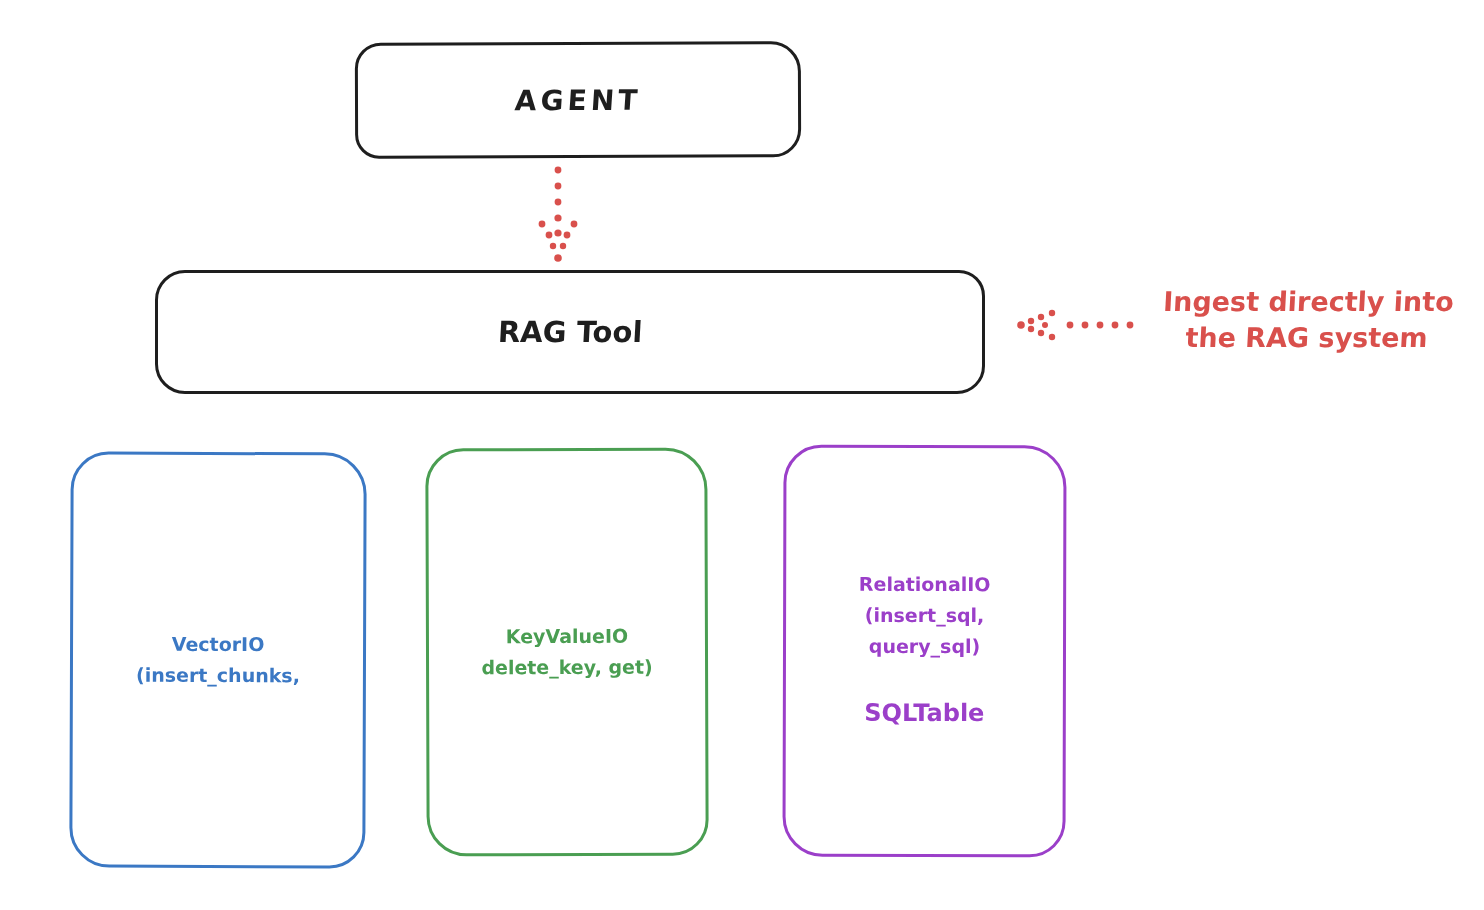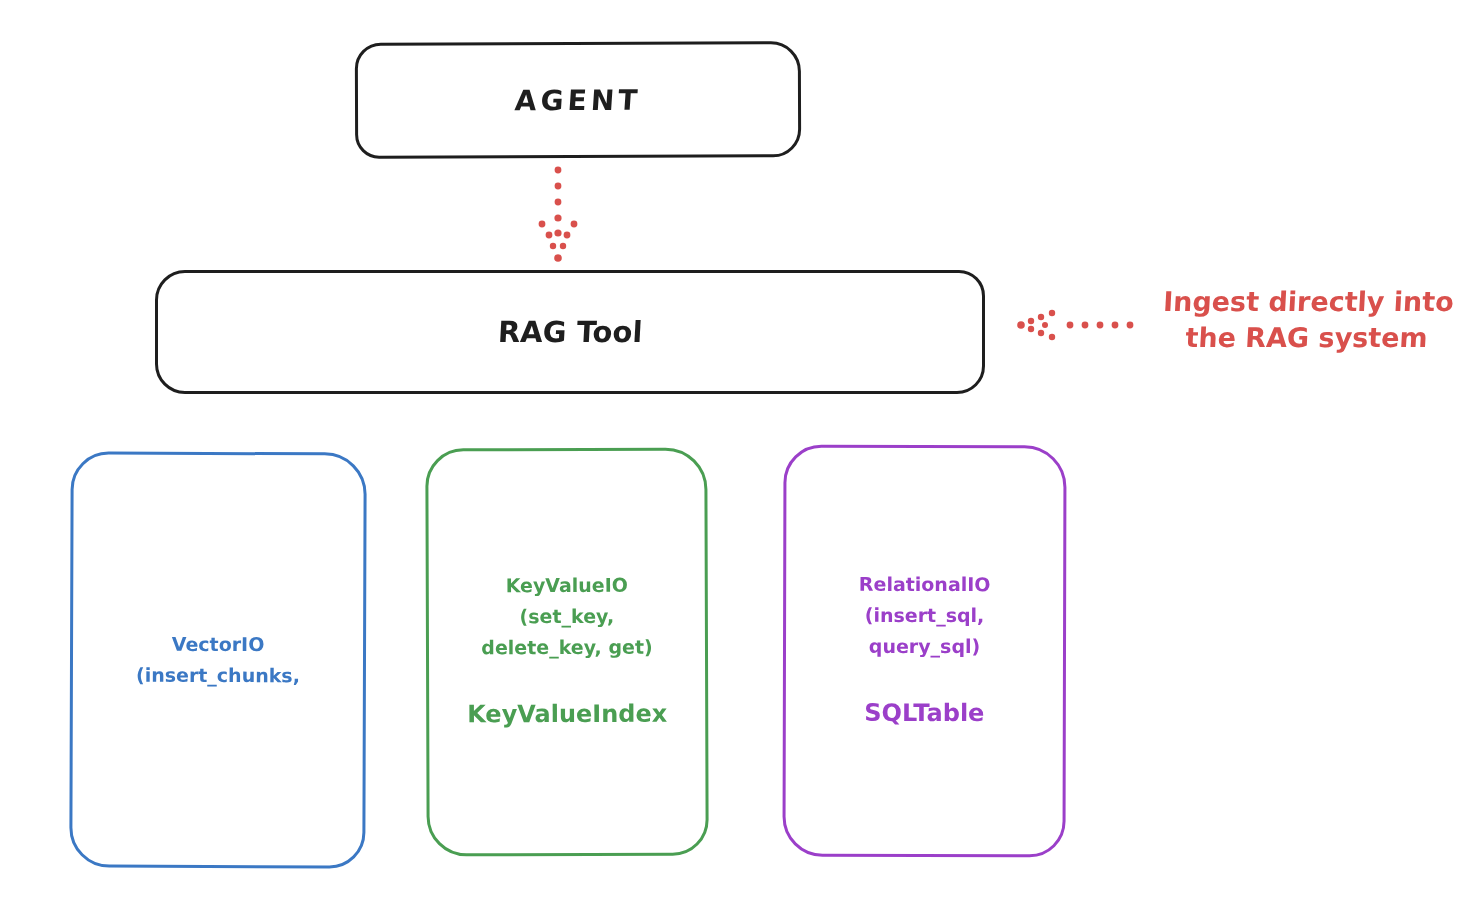--- a/index.html
+++ b/index.html
@@ -139,24 +139,22 @@
   <div class="card card-blue">
     <div class="lines">
       <div>VectorIO</div>
       <div>(insert_chunks,</div>
     </div>
   </div>
 
   <div class="card card-green">
     <div class="lines">
       <div>KeyValueIO</div>
-      <div>(set_key,</div>
       <div>delete_key, get)</div>
     </div>
-    <div class="footer">KeyValueIndex</div>
   </div>
 
   <div class="card card-purple">
     <div class="lines">
       <div>RelationalIO</div>
       <div>(insert_sql,</div>
       <div>query_sql)</div>
     </div>
     <div class="footer">SQLTable</div>
   </div>

